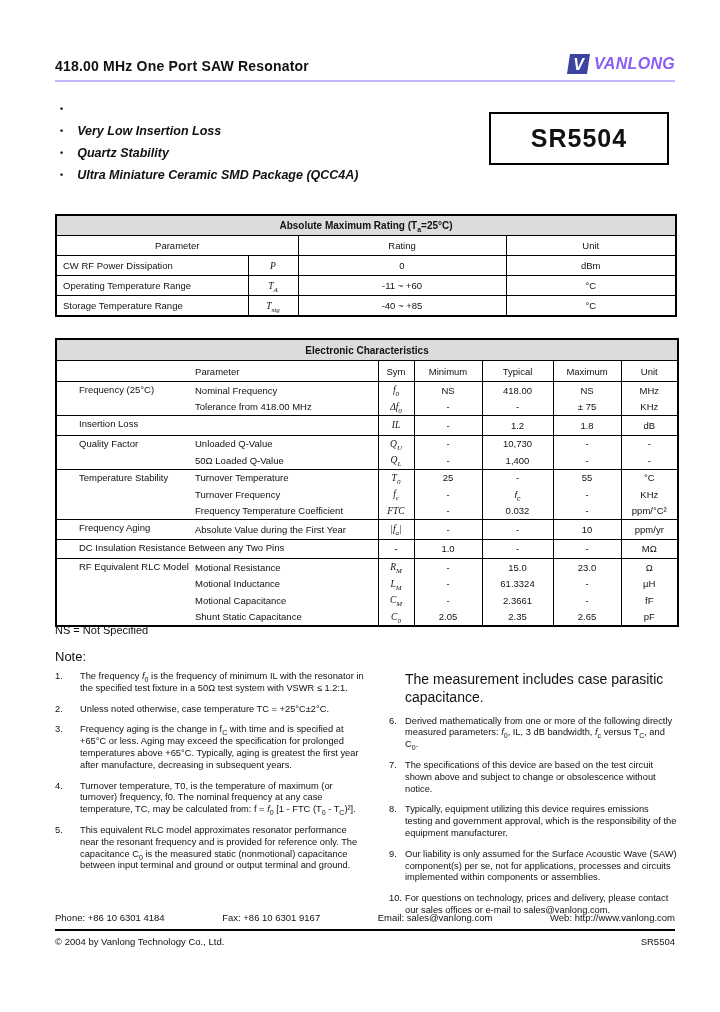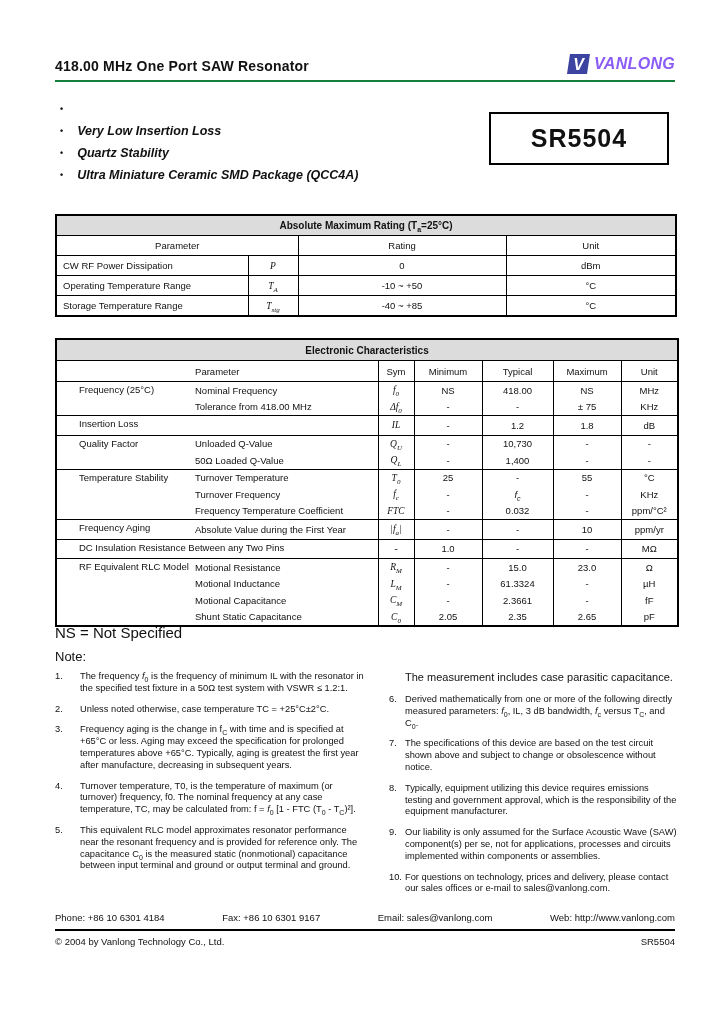--- a/index.html
+++ b/index.html
@@ -6,21 +6,21 @@
   .page {
     position:relative; width:720px; height:1012px; background:#fff;
     font-family:"Liberation Sans", sans-serif; color:#111; overflow:hidden;
   }
   sub { font-size:7px; line-height:0; }
   i { font-style:italic; }
 
   
   .header {
     position:absolute; left:55px; top:54px; width:620px;
-    border-bottom:2px solid #15803d; padding-bottom:6px;
+    border-bottom:2px solid #c4b5fd; padding-bottom:6px;
     display:flex; justify-content:space-between; align-items:flex-end;
   }
   .doc-title { font-size:14px; font-weight:bold; letter-spacing:0.2px; }
   .logo { display:flex; align-items:center; gap:4px; }
   .brand-text { font-size:16px; font-weight:bold; font-style:italic; letter-spacing:0.3px; }
 
   
   .features { position:absolute; left:60px; top:102px; }
   .feature { display:flex; gap:14px; margin-bottom:7px; font-size:12.5px; font-weight:bold; font-style:italic; }
   .feature .bullet { font-size:9px; line-height:15px; font-style:normal; }
@@ -46,32 +46,32 @@
 
   
   .ec-table { position:absolute; left:55px; top:338px; width:622px; border:2px solid #000; }
   .ec-table thead th { border:1px solid #000; height:18px;margin-left:8px; }
   .ec-table tbody { border-top:1px solid #000; }
   .ec-table td { border:none; height:16.5px; padding:0 4px; }
   .ec-table td.v { border-left:1px solid #000; text-align:center; }
   .ec-table td.p1 { text-align:left; padding-left:22px; vertical-align:top; padding-top:2px; }
   .ec-table td.p2 { text-align:left; padding-left:4px; }
 
-  .ns-note { position:absolute; left:55px; top:624px; font-size:15px; }
+  .ns-note { position:absolute; left:55px; top:624px; font-size:11px; }
 
   
   .note-heading { position:absolute; left:55px; top:649px; font-size:13px; font-weight:normal; }
   .notes { position:absolute; left:55px; top:671px; width:622px; display:flex; gap:22px; }
   .notes-col-left { width:312px; }
   .notes-col-right { width:288px; }
   .note { display:flex; margin-bottom:9px; font-size:9.3px; line-height:1.27; }
   .notes-col-left .note .num { width:25px; flex-shrink:0; }
   .notes-col-right .note .num { width:16px; flex-shrink:0; }
   .note .txt { white-space:normal; }
-  .right-intro { margin-left:16px; margin-bottom:9px; font-size:11px; line-height:1.27; }
+  .right-intro { margin-left:16px; margin-bottom:9px; font-size:14px; line-height:1.27; }
 
   
   .footer-contact {
     position:absolute; left:55px; top:912px; width:620px;
     display:flex; justify-content:space-between; font-size:9.5px;gap:42px;
   }
   .footer-rule { position:absolute; left:55px; top:929px; width:620px; border-top:2px solid #000; }
   .footer-bottom {
     position:absolute; left:55px; top:936px; width:620px;
     display:flex; justify-content:space-between; font-size:9.5px;
@@ -135,21 +135,21 @@
     <tbody id="abs-rows">
         <tr>
           <td class="name">CW RF Power Dissipation</td>
           <td class="symcell">P</td>
           <td>0</td>
           <td>dBm</td>
         </tr>
         <tr>
           <td class="name">Operating Temperature Range</td>
           <td class="symcell">T<sub>A</sub></td>
-          <td>-10 ~ +50</td>
+          <td>-11 ~ +60</td>
           <td>°C</td>
         </tr>
         <tr>
           <td class="name">Storage Temperature Range</td>
           <td class="symcell">T<sub>stg</sub></td>
           <td>-40 ~ +85</td>
           <td>°C</td>
         </tr>
       </tbody>
   </table>

